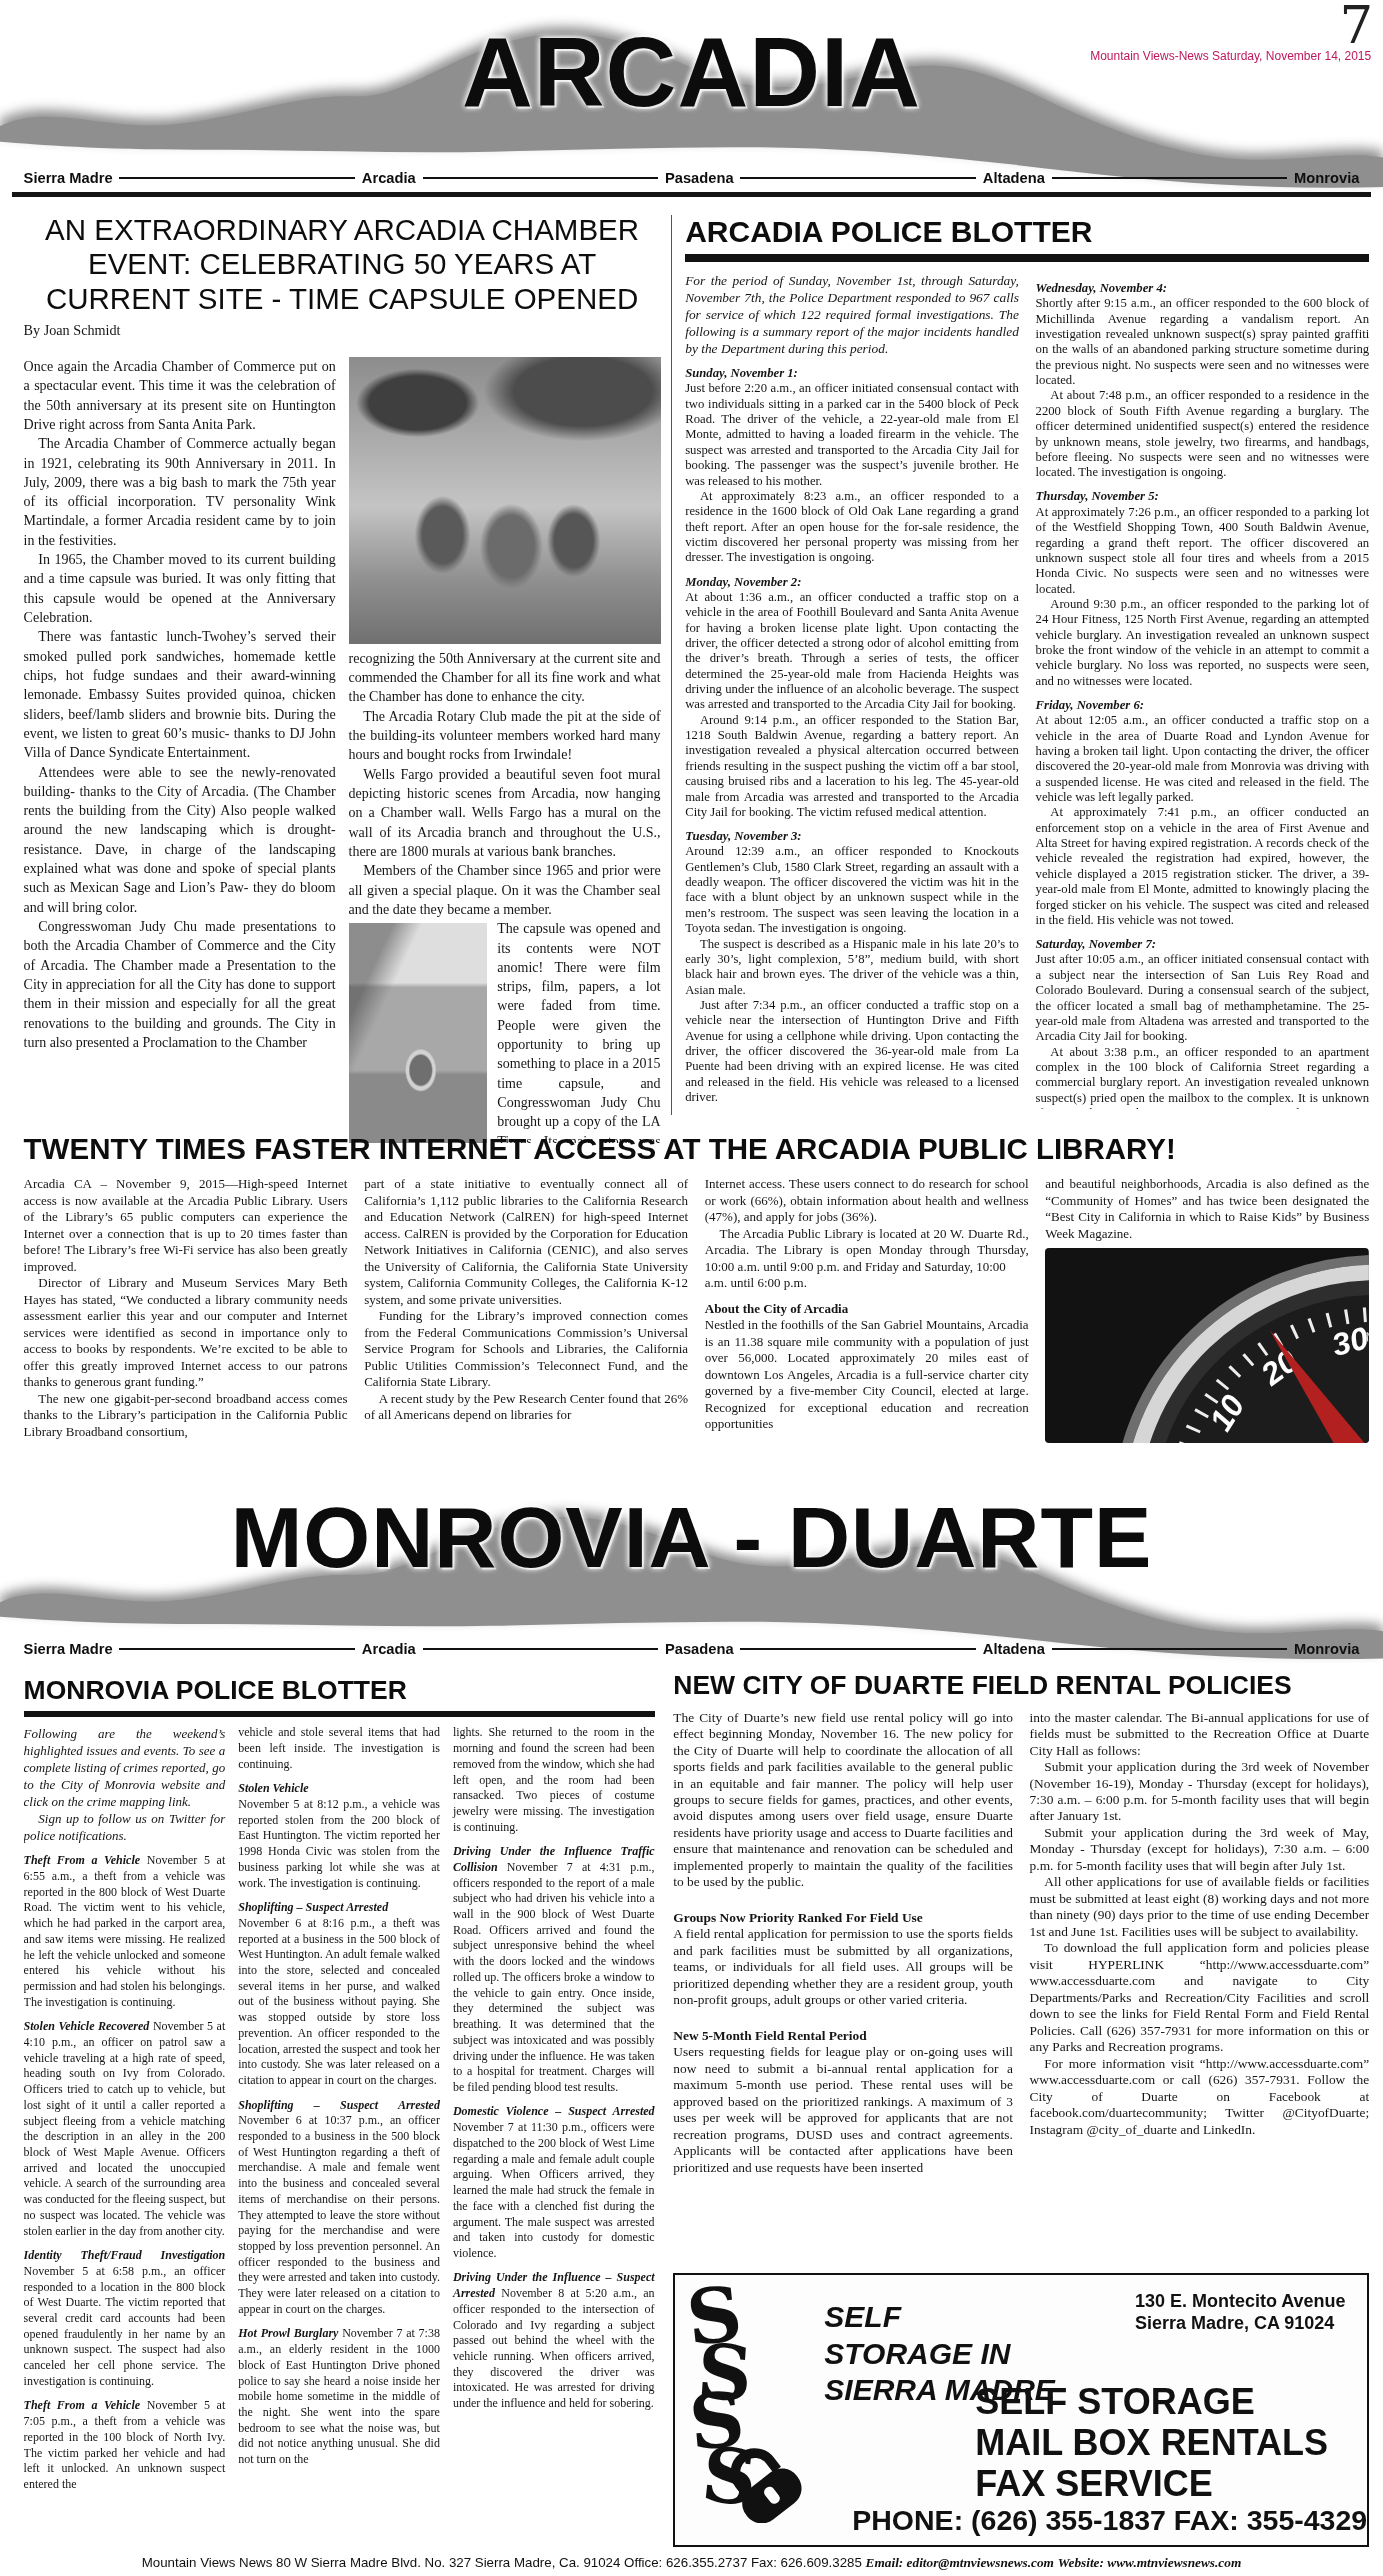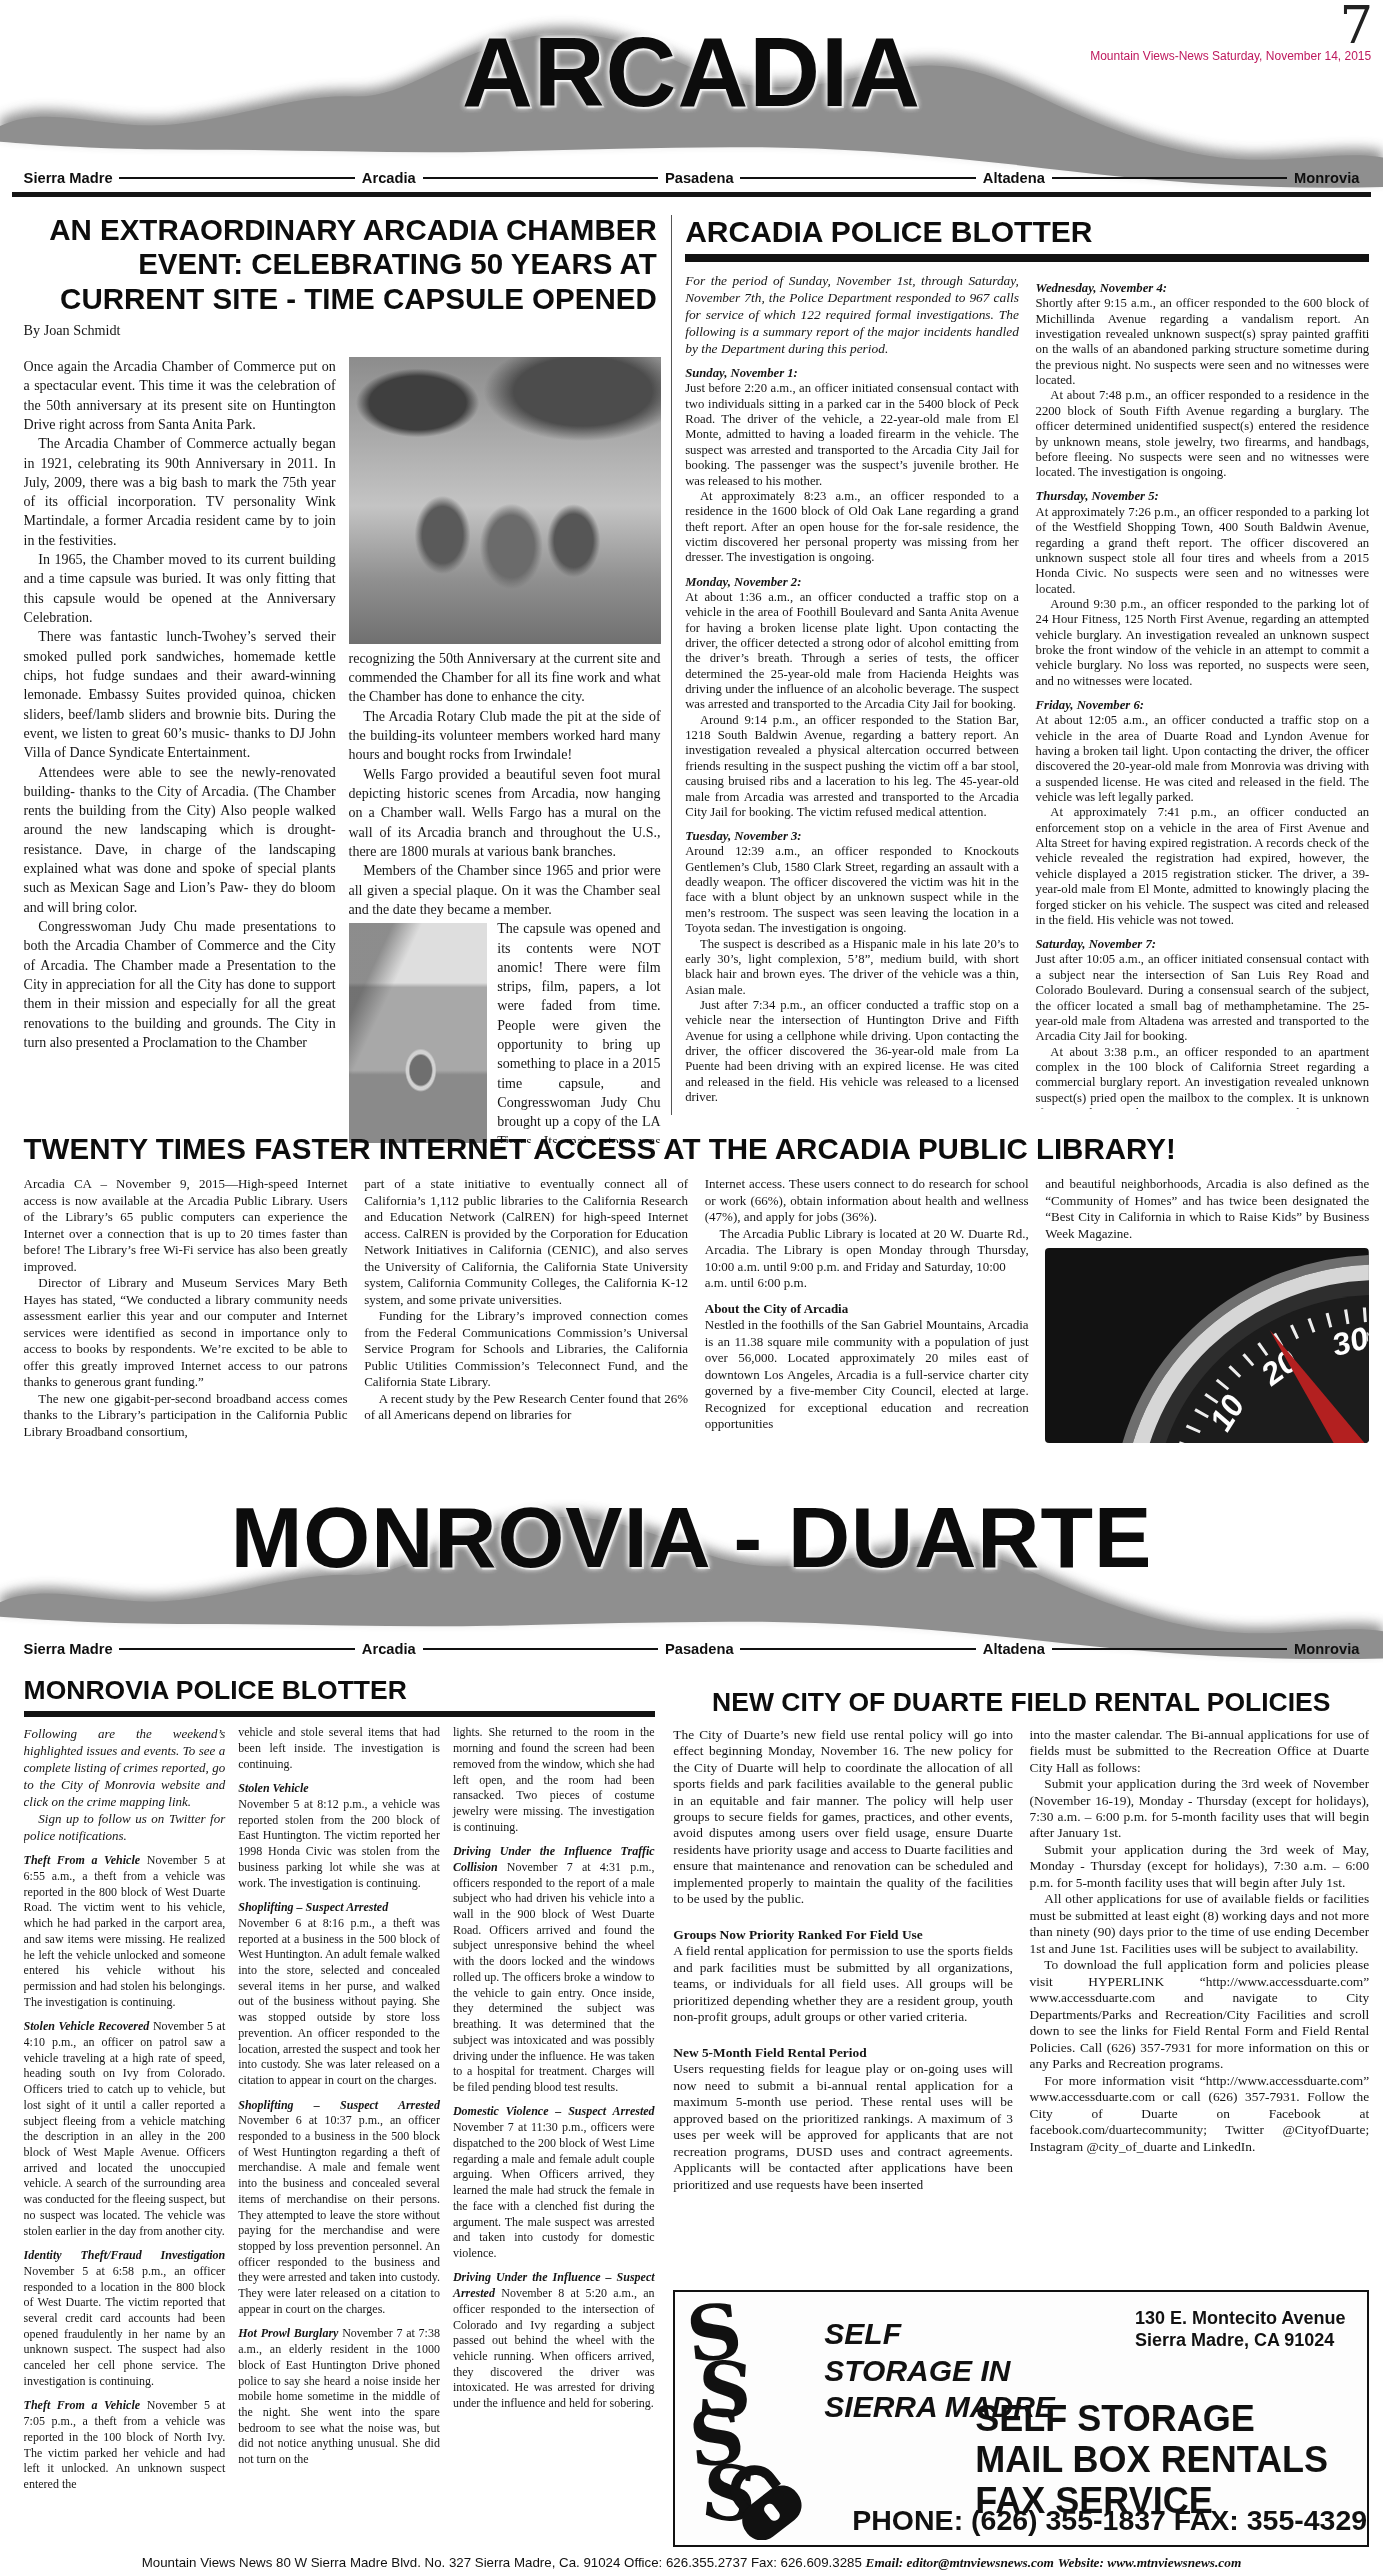--- a/index.html
+++ b/index.html
@@ -27,22 +27,22 @@
   .copy p{margin:0;text-indent:14.7px}
   .copy p:first-child{text-indent:0}
   .copy p.subhead{font-weight:bold;font-style:italic;text-indent:0;margin-top:8.8px}
   .copy p.subhead + p{text-indent:0}
   .copy p.runin{text-indent:0;margin-top:8.8px}
   .copy p.cont{text-indent:0}
   .lead{font-weight:bold;font-style:italic}
   
   .row-top{display:flex;padding:5.9px 13.8px 0 23.6px;height:924px;box-sizing:border-box}
   .chamber{width:637px}
-  .chamber h2{font-family:"Liberation Sans",sans-serif;font-weight:700;font-size:29.5px;line-height:1.17;
-              text-align:right;margin:9.8px 3.9px 5.9px;color:#0d0d0d}
+  .chamber h2{font-family:"Liberation Sans",sans-serif;font-weight:400;font-size:29.5px;line-height:1.17;
+              text-align:center;margin:9.8px 3.9px 5.9px;color:#0d0d0d}
   .byline{font-size:14.2px;margin:0 0 18px}
   .chamber .cols{display:flex;gap:12.8px;height:786px;overflow:hidden}
   .chamber .col{flex:1;font-size:14px;line-height:1.38}
   .photo{background-color:#9a9a9a}
   .photo-event{height:287px;margin-bottom:4.9px;
      background:
        radial-gradient(88px 49px at 22% 16%, #3f3f3f 0 55%, transparent 70%),
        radial-gradient(138px 69px at 75% 12%, #4c4c4c 0 50%, transparent 72%),
        radial-gradient(45px 63px at 30% 62%, #5a5a5a 0 45%, transparent 62%),
        radial-gradient(51px 69px at 52% 66%, #6b6b6b 0 45%, transparent 62%),
@@ -72,21 +72,21 @@
   
   .row-bottom{display:flex;gap:18.7px;padding:3.9px 13.8px 0 23.6px;height:884px;box-sizing:border-box}
   .mblotter{width:631px}
   .mblotter h2,.duarte h2{font-family:"Liberation Sans",sans-serif;font-weight:800;font-size:26.5px;
               margin:7.9px 0 4.9px;color:#0d0d0d}
   .mblotter .bar{height:6.9px;margin-bottom:7.9px}
   .cols3{display:flex;gap:13px;height:823px;overflow:hidden}
   .cols3 .col{flex:1;font-size:12px;line-height:1.31}
   .mintro p{font-style:italic;font-size:13px}
   .duarte{flex:1;min-width:0;display:flex;flex-direction:column}
-  .duarte h2{text-align:center;margin-top:20px;margin-bottom:8.8px}
+  .duarte h2{margin-top:3px;margin-bottom:8.8px}
   .duarte .cols{display:flex;gap:16.7px;height:550px;overflow:hidden}
   .duarte .col{flex:1;font-size:13.4px;line-height:1.23}
   .duarte .copy p.subhead{font-style:normal;margin-top:19px}
   
   .ad{margin-top:13.8px;border:2.9px solid #111;flex:1;position:relative;
       font-family:"Liberation Sans",sans-serif;background:#fdfdfd;overflow:hidden}
   .adlogo{position:absolute;left:5.9px;top:5.9px;height:242px;width:138px}
   .adbrand{position:absolute;left:149px;top:23.6px;font-size:30px;font-weight:bold;font-style:italic;
            line-height:1.22;white-space:pre-line;color:#111}
   .adaddr{position:absolute;right:21.6px;top:15.7px;font-size:18px;font-weight:bold;line-height:1.22;

